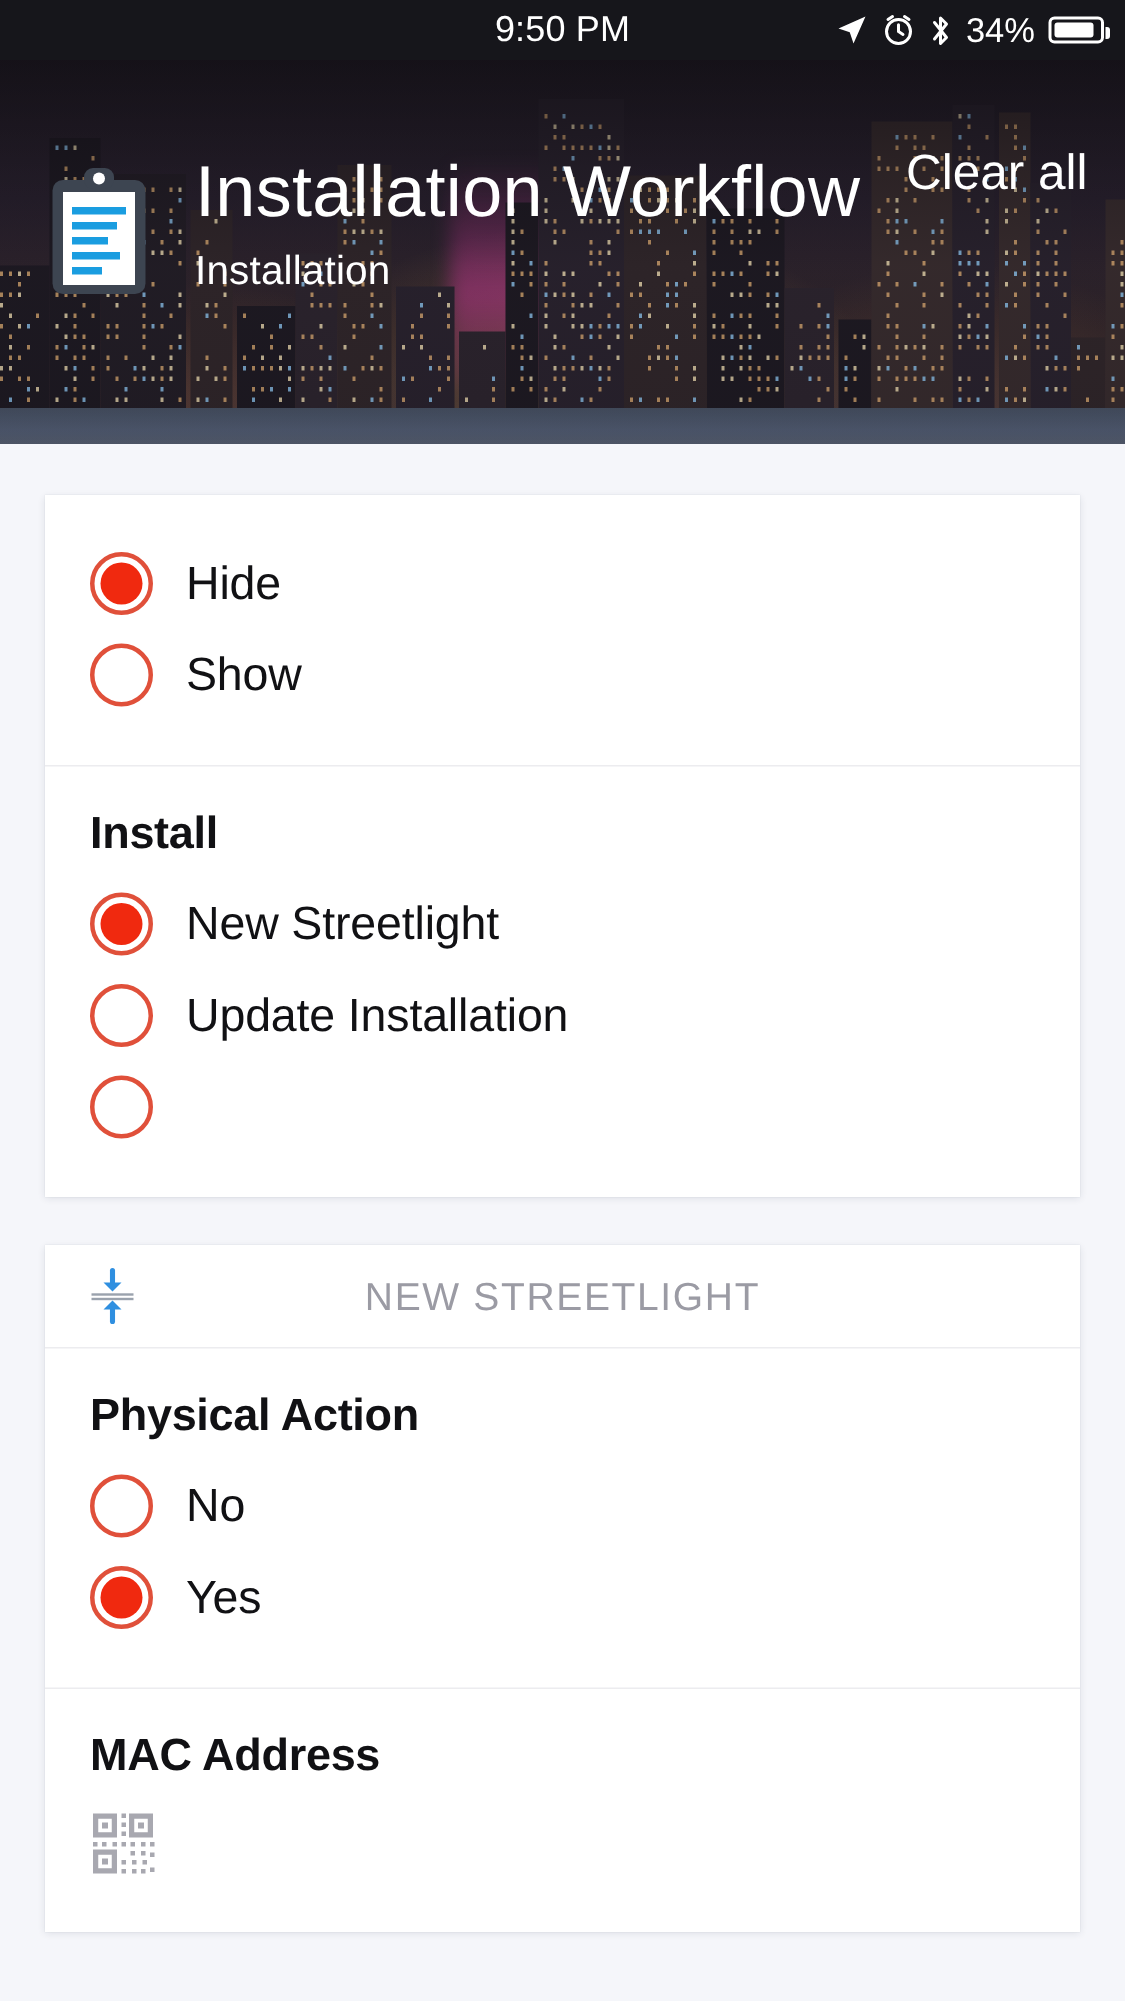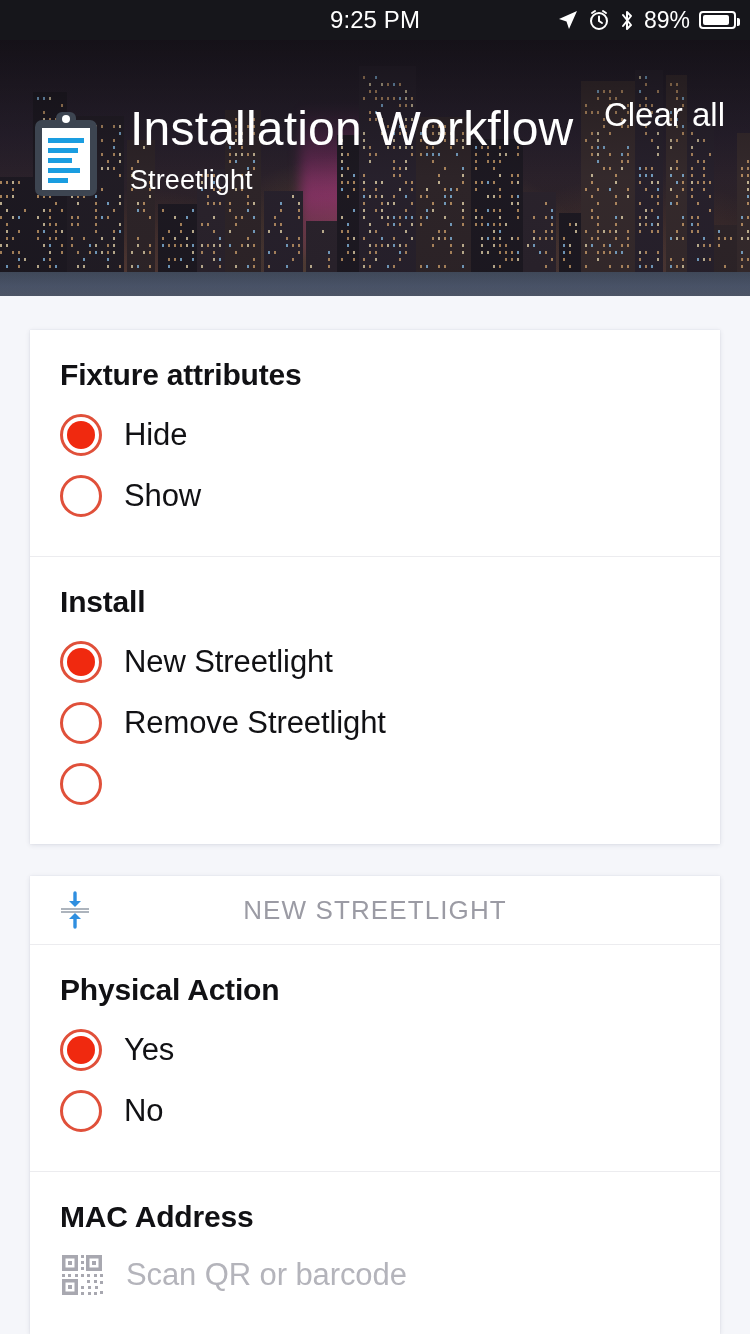--- a/index.html
+++ b/index.html
@@ -1054,53 +1054,52 @@
         <rect x="23" y="0" width="20" height="14" rx="6" fill="#3d4551"></rect>
         <circle cx="33" cy="7" r="4" fill="#ffffff"></circle>
         <rect x="15" y="26" width="36" height="5" fill="#1a9de0"></rect>
         <rect x="15" y="36" width="30" height="5" fill="#1a9de0"></rect>
         <rect x="15" y="46" width="24" height="5" fill="#1a9de0"></rect>
         <rect x="15" y="56" width="32" height="5" fill="#1a9de0"></rect>
         <rect x="15" y="66" width="20" height="5" fill="#1a9de0"></rect>
       </svg>
       <div class="titles">
         <div class="h-title">Installation Workflow</div>
-        <div class="h-sub">Streetlight</div>
+        <div class="h-sub">Installation</div>
       </div>
     </div>
     <div class="clearall">Clear all</div>
   </div>
 
   <div class="statusbar">
-    <div class="sb-center">9:25 PM</div>
+    <div class="sb-center">9:50 PM</div>
     <div class="sb-right">
       <svg width="22" height="22" viewBox="0 0 22 22">
         <path d="M20 2 L2 10 L9.5 12.5 L12 20 Z" fill="#fff"></path>
       </svg>
       <svg width="22" height="22" viewBox="0 0 22 22">
         <circle cx="11" cy="12" r="8" fill="none" stroke="#fff" stroke-width="2"></circle>
         <path d="M11 7.5 V12 L14 14" stroke="#fff" stroke-width="2" fill="none" stroke-linecap="round"></path>
         <path d="M4 4 L7 2 M18 4 L15 2" stroke="#fff" stroke-width="2" stroke-linecap="round"></path>
       </svg>
       <svg width="16" height="23" viewBox="0 0 16 23">
         <path d="M4 6 L12 16 L8 20 V3 L12 7 L4 17" stroke="#fff" stroke-width="2" fill="none" stroke-linejoin="round" stroke-linecap="round"></path>
       </svg>
-      <span class="pct">89%</span>
+      <span class="pct">34%</span>
       <span class="batt">
           <i></i>
         </span>
     </div>
   </div>
 
   <div class="content">
 
     <div class="card">
 
       <div class="section">
-        <div class="sec-title">Fixture attributes</div>
 
         <div class="radio-row">
           <span class="radio on"></span>
           <span class="radio-label">Hide</span>
         </div>
         <div class="radio-row">
           <span class="radio"></span>
           <span class="radio-label">Show</span>
         </div>
       </div>
@@ -1109,21 +1108,21 @@
 
       <div class="section">
         <div class="sec-title">Install</div>
 
         <div class="radio-row">
           <span class="radio on"></span>
           <span class="radio-label">New Streetlight</span>
         </div>
         <div class="radio-row">
           <span class="radio"></span>
-          <span class="radio-label">Remove Streetlight</span>
+          <span class="radio-label">Update Installation</span>
         </div>
         <div class="radio-row">
           <span class="radio"></span>
         </div>
       </div>
     </div>
 
     <div class="card">
 
       <div class="group-head">
@@ -1137,26 +1136,26 @@
         </svg>
         <span class="group-title">NEW STREETLIGHT</span>
       </div>
 
       <div class="divider"></div>
 
       <div class="section">
         <div class="sec-title">Physical Action</div>
 
         <div class="radio-row">
+          <span class="radio"></span>
+          <span class="radio-label">No</span>
+        </div>
+        <div class="radio-row">
           <span class="radio on"></span>
           <span class="radio-label">Yes</span>
-        </div>
-        <div class="radio-row">
-          <span class="radio"></span>
-          <span class="radio-label">No</span>
         </div>
       </div>
 
       <div class="divider"></div>
 
       <div class="section">
         <div class="sec-title">MAC Address</div>
         <div class="input-row">
           <svg class="qr-ic" viewBox="0 0 44 44">
             <g fill="#a8a8b0">
@@ -1181,19 +1180,18 @@
               <rect x="21" y="33" width="3" height="3"></rect>
               <rect x="28" y="33" width="3" height="3"></rect>
               <rect x="35" y="33" width="3" height="3"></rect>
               <rect x="40" y="38" width="3" height="3"></rect>
               <rect x="28" y="39" width="3" height="3"></rect>
               <rect x="21" y="39" width="3" height="3"></rect>
               <rect x="34" y="39" width="3" height="3"></rect>
               <rect x="40" y="28" width="3" height="3"></rect>
             </g>
           </svg>
-          <span class="placeholder">Scan QR or barcode</span>
         </div>
       </div>
     </div>
 
   </div>
 </div>
 
 </body></html>

